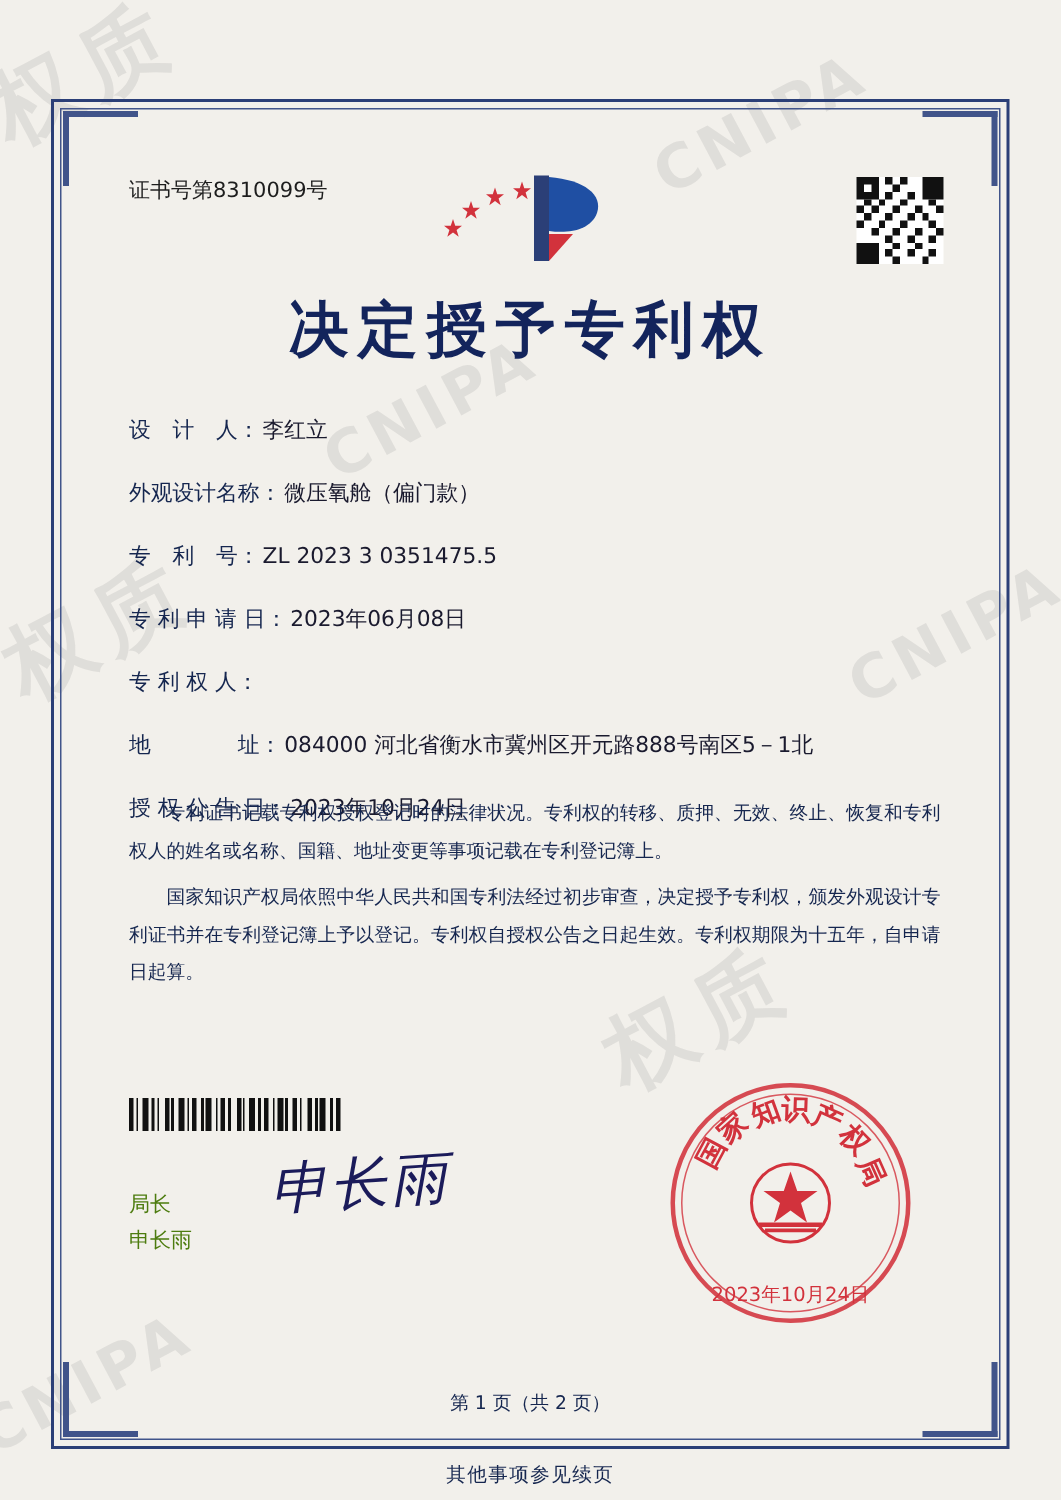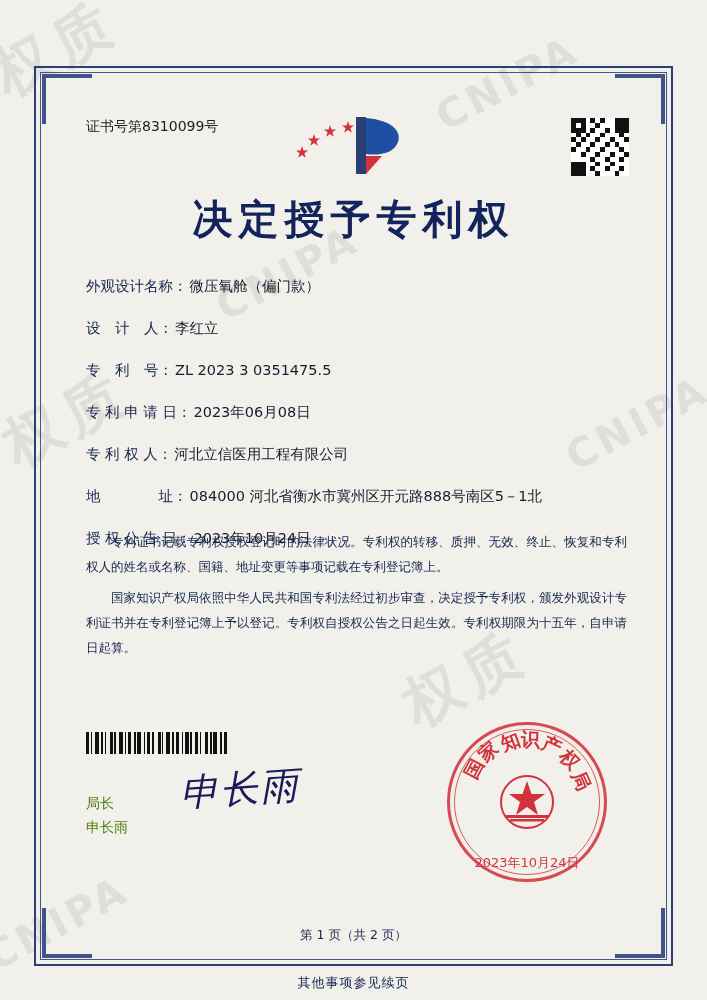--- a/index.html
+++ b/index.html
@@ -339,42 +339,41 @@
         <path d="M72 6 C 96 8, 108 18, 104 30 C 100 41, 86 44, 72 42 Z" fill="#1f4fa3"></path>
         <path d="M72 44 L88 44 L72 62 Z" fill="#d2323c"></path>
       </svg>
     </div>
 
     <div class="title">决定授予专利权</div>
 
     <div class="fields">
 
       <div class="field-row">
+        <span class="field-label">设　计　人：</span>
+        <span class="field-value">李红立</span>
+      </div>
+
+      <div class="field-row">
         <span class="field-label">外观设计名称：</span>
         <span class="field-value">微压氧舱（偏门款）</span>
       </div>
 
       <div class="field-row">
-        <span class="field-label">设　计　人：</span>
-        <span class="field-value">李红立</span>
-      </div>
-
-      <div class="field-row">
         <span class="field-label">专　利　号：</span>
         <span class="field-value">ZL 2023 3 0351475.5</span>
       </div>
 
       <div class="field-row">
         <span class="field-label">专 利 申 请 日：</span>
         <span class="field-value">2023年06月08日</span>
       </div>
 
       <div class="field-row">
         <span class="field-label">专 利 权 人：</span>
-        <span class="field-value">河北立信医用工程有限公司</span>
       </div>
 
       <div class="field-row">
         <span class="field-label">地　　　　址：</span>
         <span class="field-value">084000 河北省衡水市冀州区开元路888号南区5－1北</span>
       </div>
 
       <div class="field-row two-col">
         <span class="field-label">授 权 公 告 日：</span>
         <span class="field-value">2023年10月24日</span>

